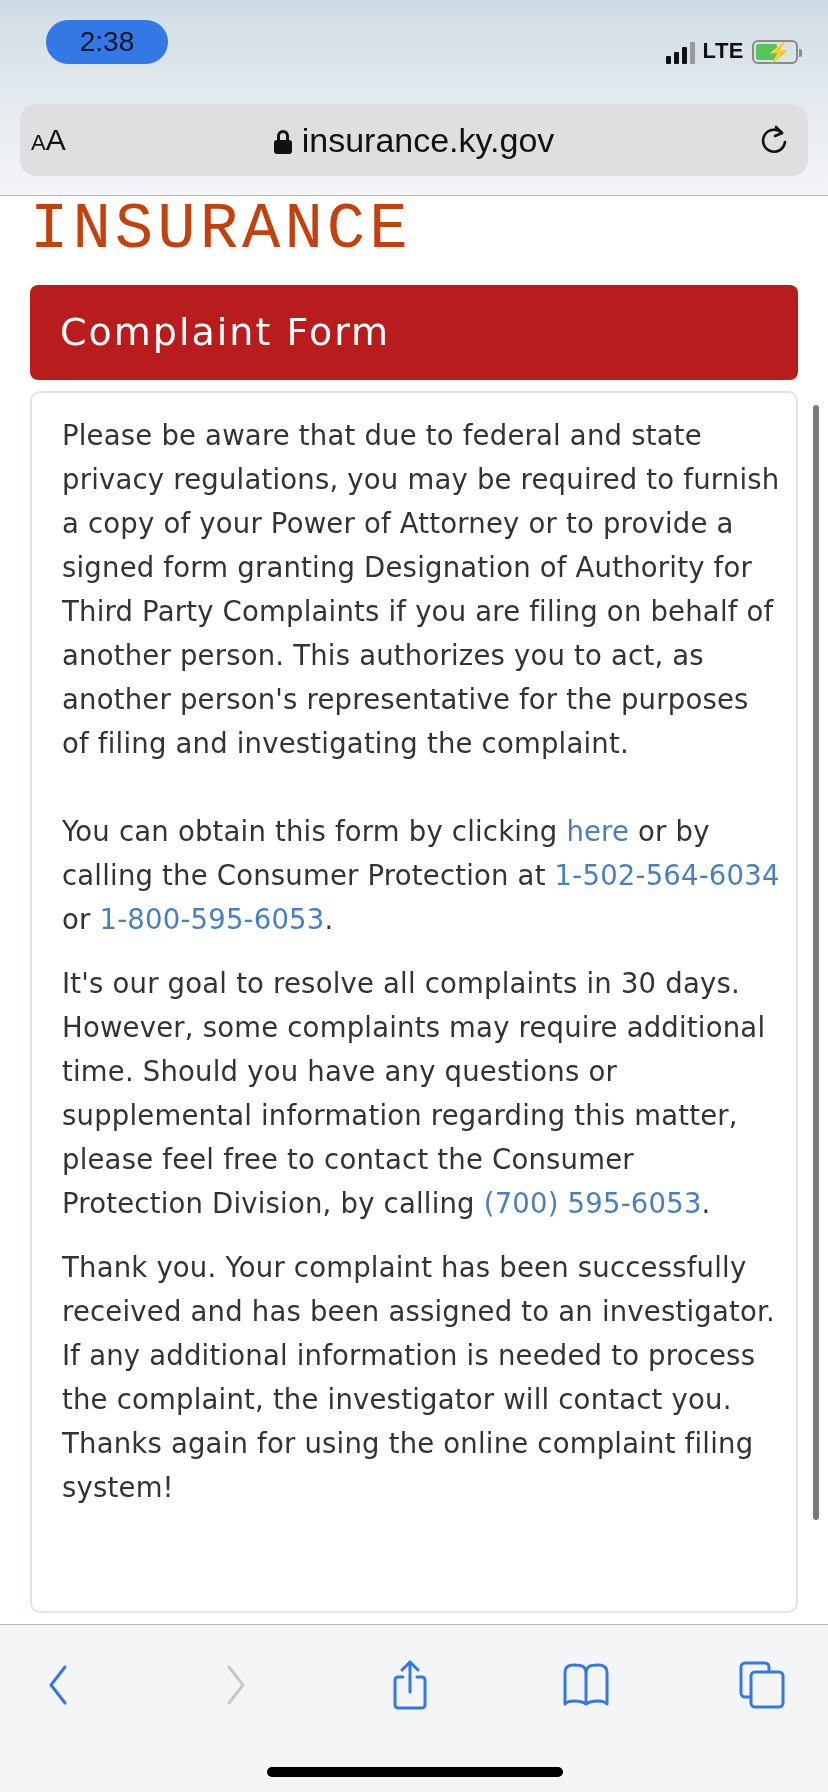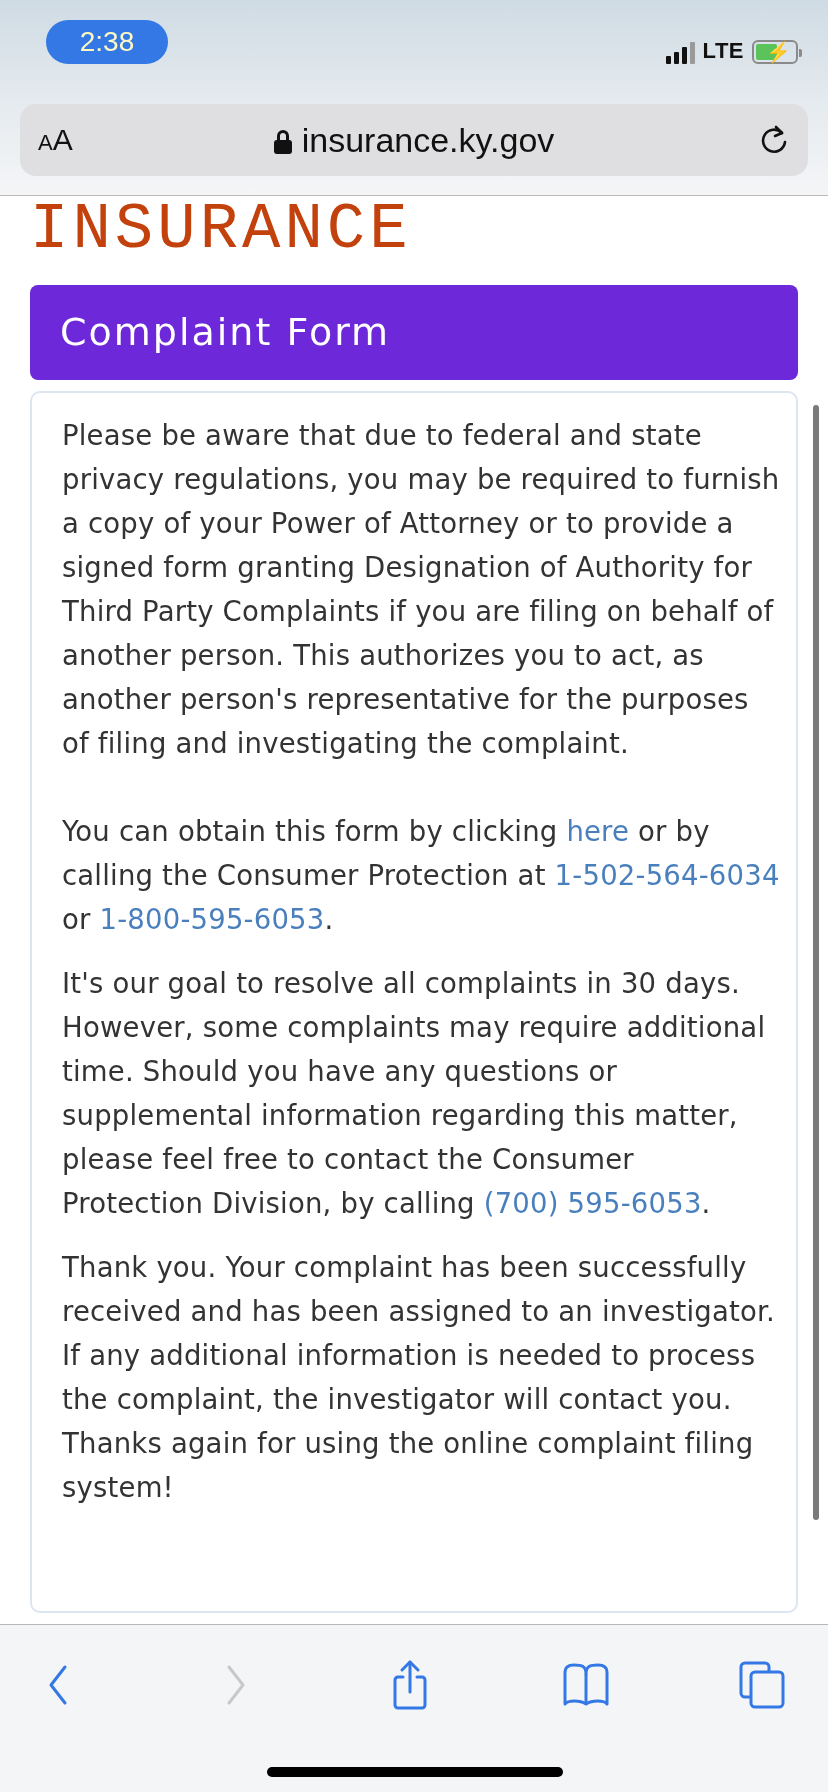--- a/index.html
+++ b/index.html
@@ -8,55 +8,55 @@
 
     
     .top-chrome {
       position: absolute; left: 0; top: 0; width: 828px; height: 196px;
       background: linear-gradient(180deg, #cfdbe4 0%, #e6ebef 55%, #f4f5f7 100%);
       border-bottom: 1px solid #b9b9b9;
     }
     .time-pill {
       position: absolute; left: 46px; top: 20px; width: 122px; height: 44px;
       background: #3478e5; border-radius: 22px;
-      color: #fef9c3; font-size: 28px; line-height: 44px; text-align: center;
+      color: #0f172a; font-size: 28px; line-height: 44px; text-align: center;
       font-family: "Liberation Sans", sans-serif;
     }
     .status-right { position: absolute; right: 30px; top: 36px; height: 28px; display: flex; align-items: flex-end; gap: 8px; }
     .signal { display: flex; align-items: flex-end; gap: 3px; height: 22px; }
     .signal span { display: block; width: 5px; background: #111; border-radius: 1px; }
     .signal span.dim { background: #9a9a9a; }
     .lte { font-size: 22px; font-weight: bold; color: #111; letter-spacing: 0.5px; }
     .battery { position: relative; width: 46px; height: 24px; border: 2px solid #8a8a8a; border-radius: 6px; padding: 2px; }
     .battery .fill { width: 55%; height: 100%; background: #5ac35a; border-radius: 2px; }
     .battery .nub { position: absolute; right: -6px; top: 7px; width: 3px; height: 8px; background: #8a8a8a; border-radius: 0 2px 2px 0; }
     .battery .bolt { position: absolute; left: 12px; top: -2px; font-size: 20px; color: #111; line-height: 24px; }
 
     .url-bar {
       position: absolute; left: 20px; top: 104px; width: 788px; height: 72px;
       background: #dfdfe1; border-radius: 16px;
     }
-    .aa-button { position: absolute; left: 18px; top: 0; height: 72px; line-height: 72px; font-size: 30px; color: #111; }
+    .aa-button { position: absolute; left: 11px; top: 0; height: 72px; line-height: 72px; font-size: 30px; color: #111; }
     .aa-button .small { font-size: 22px; }
     .url-center { position: absolute; left: 0; right: 0; top: 0; height: 72px; display: flex; justify-content: center; align-items: center; gap: 10px; }
     .lock-icon { position: relative; width: 18px; height: 24px; margin-top: 4px; }
     .lock-icon .shackle { position: absolute; left: 3px; top: 0; width: 12px; height: 12px; border: 3px solid #111; border-bottom: none; border-radius: 6px 6px 0 0; }
     .lock-icon .body { position: absolute; left: 0; top: 10px; width: 18px; height: 14px; background: #111; border-radius: 3px; }
     .url-text { font-size: 34px; color: #111; }
     .reload-button { position: absolute; right: 16px; top: 18px; width: 36px; height: 36px; }
 
     
     .page-heading {
       position: absolute; left: 30px; top: 194px;
       font-size: 64px; letter-spacing: 4px; color: #c2410c;
       font-family: Liberation Mono, monospace; font-weight: normal; line-height: 72px;
     }
     .panel-header {
       position: absolute; left: 30px; top: 285px; width: 768px; height: 95px;
-      background: #6d28d9; border-radius: 8px;
+      background: #b91c1c; border-radius: 8px;
     }
     .panel-title {
       position: absolute; left: 30px; top: 0; line-height: 95px;
       color: #ffffff; font-size: 38px; letter-spacing: 2px;
       font-family: "DejaVu Sans", sans-serif;
     }
     .panel-body {
       position: absolute; left: 30px; top: 391px; width: 768px; height: 1222px;
       border: 2px solid #dce6f0; border-radius: 10px; background: #ffffff;
     }

